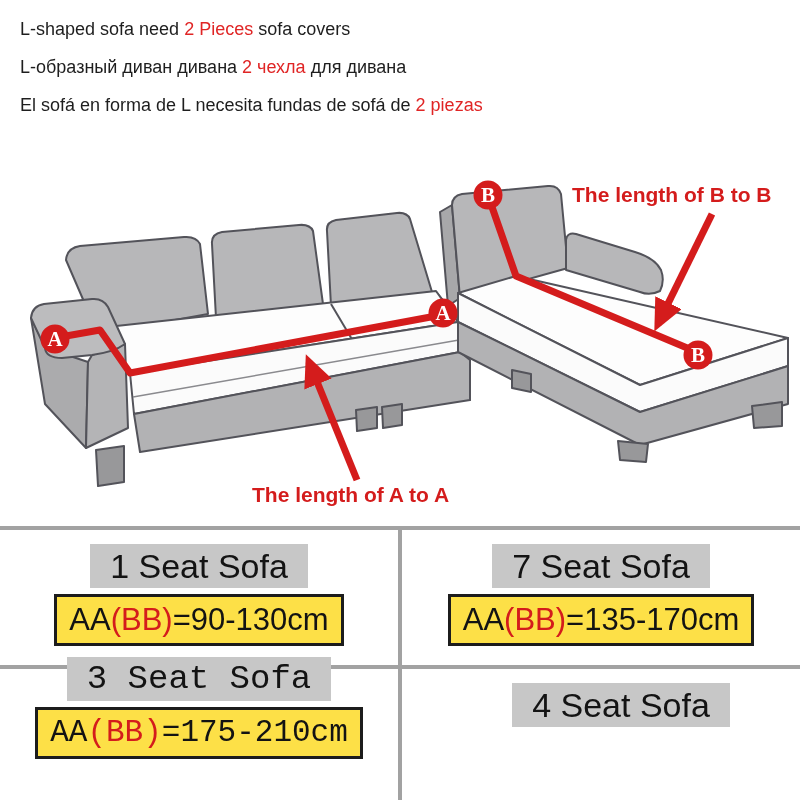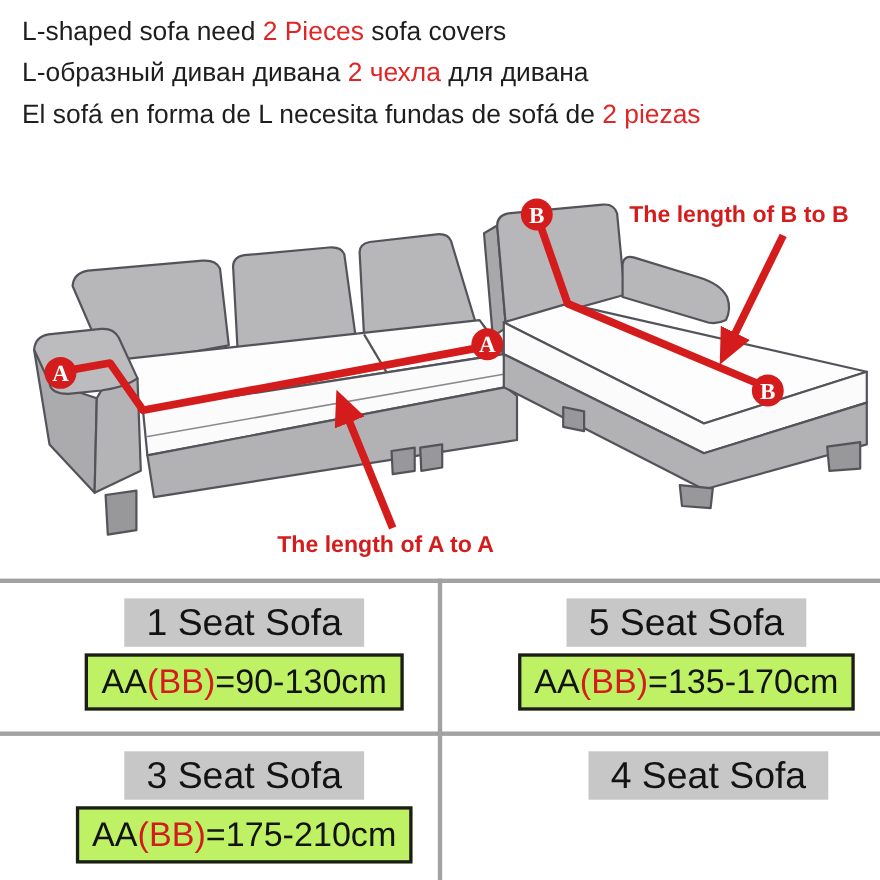--- a/index.html
+++ b/index.html
@@ -4,21 +4,21 @@
 <style>
   html,body{margin:0;padding:0;}
   body{
     width:800px;height:800px;position:relative;overflow:hidden;
     background:#ffffff;
     font-family:"Liberation Sans","DejaVu Sans",sans-serif;
   }
   
   .note{
     position:absolute;left:20px;top:10px;width:770px;
-    font-size:24px;line-height:38px;color:#1e1e1e;
+    font-size:18px;line-height:38px;color:#1e1e1e;
     letter-spacing:0px;white-space:nowrap;
   }
   .note .red{color:#e02525;}
   
   svg.diagram{position:absolute;left:0;top:0;width:800px;height:800px;}
   .sofa-line{stroke:#53535a;stroke-width:2;stroke-linejoin:round;}
   .red-bold-label{
     font-family:"Liberation Sans","DejaVu Sans",sans-serif;
     font-weight:bold;font-size:21px;fill:#d41c1c;
   }
@@ -26,30 +26,30 @@
     font-family:"Liberation Serif","DejaVu Serif",serif;
     font-weight:bold;font-size:21px;fill:#ffffff;text-anchor:middle;
   }
   
   .hline,.vline{position:absolute;background:#a2a2a2;}
   .hline{left:0;width:800px;height:4px;}
   #hline-top{top:526px;}
   #hline-mid{top:665px;}
   .vline{left:398px;top:526px;width:4px;height:274px;}
   .cell{
-    position:absolute;width:398px;display:flex;flex-direction:column;align-items:center;margin-left:23px;
+    position:absolute;width:398px;display:flex;flex-direction:column;align-items:center;
   }
   #cell-1{left:0;top:530px;}   #cell-2{left:402px;top:530px;}
-  #cell-3{left:0;top:669px;}   #cell-4{left:422px;top:669px;}
+  #cell-3{left:0;top:643px;font-family:Liberation Mono, monospace;}   #cell-4{left:422px;top:669px;}
   .seat-title{
     margin-top:14px;background:#c7c7c7;color:#131313;
     font-size:34px;line-height:44px;padding:0 20px;white-space:nowrap;
   }
   .range-box{
-    margin-top:6px;background:#bef264;border:3px solid #1c1c1c;
+    margin-top:6px;background:#fde047;border:3px solid #1c1c1c;
     font-size:31px;line-height:46px;padding:0 12px;white-space:nowrap;color:#131313;
   }
   .range-box .red{color:#d41c1c;}
 </style>
 </head>
 <body>
 
 <div class="note">
   <div><span>L-shaped sofa need </span><span class="red">2 Pieces</span><span> sofa covers</span></div>
   <div><span>L-образный диван дивана </span><span class="red">2 чехла</span><span> для дивана</span></div>
@@ -123,21 +123,21 @@
 <div class="hline" id="hline-top"></div>
 <div class="hline" id="hline-mid"></div>
 <div class="vline"></div>
 
 <div class="cell" id="cell-1">
   <div class="seat-title">1 Seat Sofa</div>
   <div class="range-box"><span>AA</span><span class="red">(BB)</span><span>=90-130cm</span></div>
 </div>
 
 <div class="cell" id="cell-2">
-  <div class="seat-title">5 Seat Sofa</div>
+  <div class="seat-title">7 Seat Sofa</div>
   <div class="range-box"><span>AA</span><span class="red">(BB)</span><span>=135-170cm</span></div>
 </div>
 
 <div class="cell" id="cell-3">
   <div class="seat-title">3 Seat Sofa</div>
   <div class="range-box"><span>AA</span><span class="red">(BB)</span><span>=175-210cm</span></div>
 </div>
 
 <div class="cell" id="cell-4">
   <div class="seat-title">4 Seat Sofa</div>

